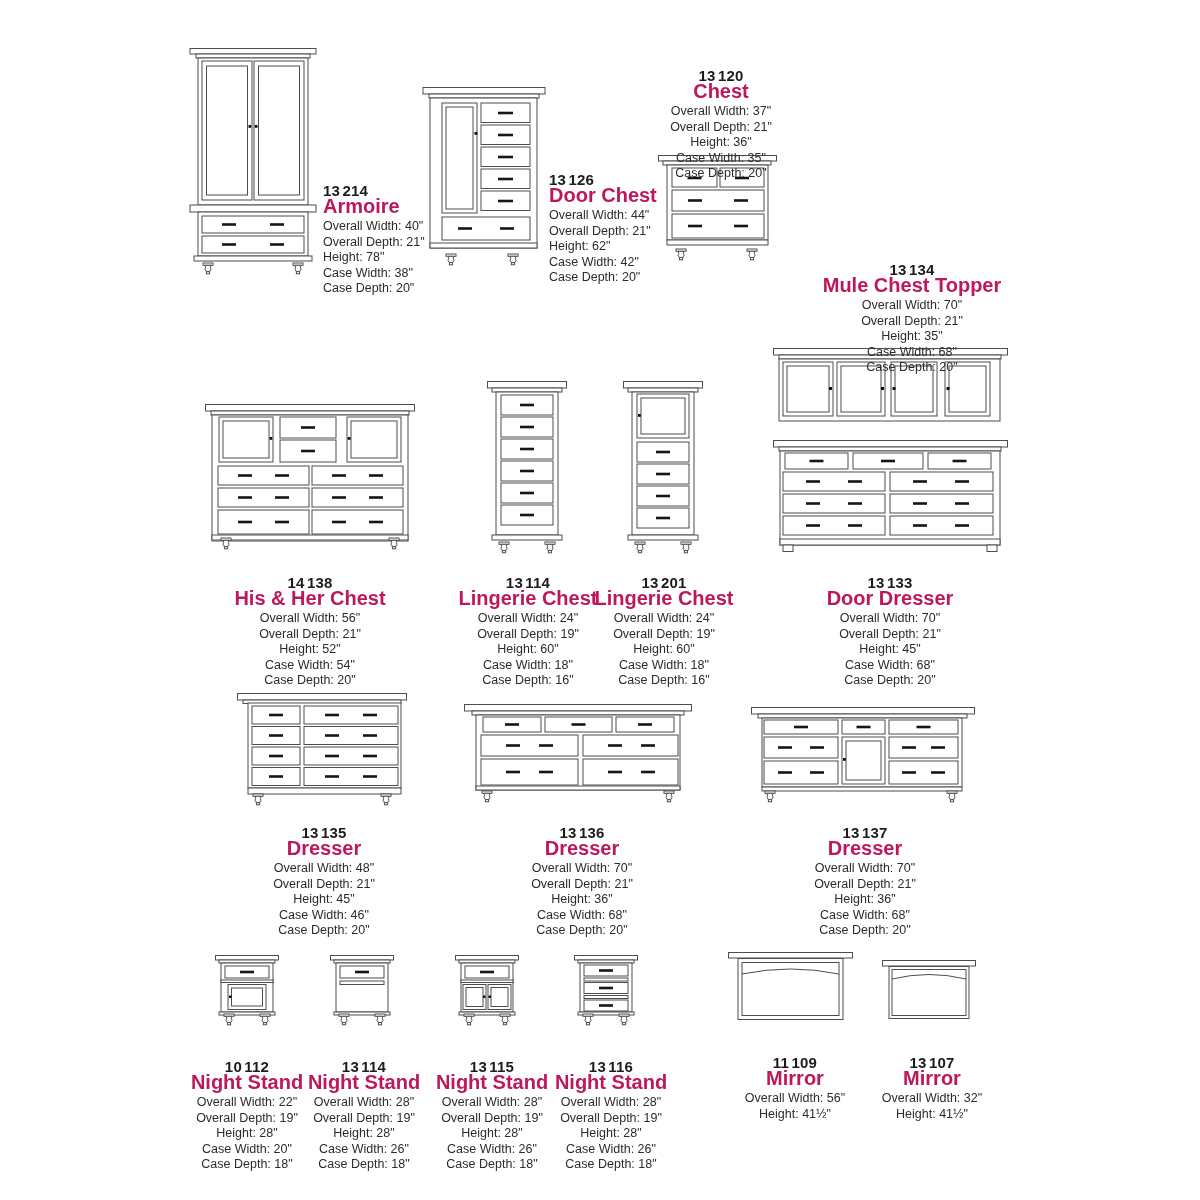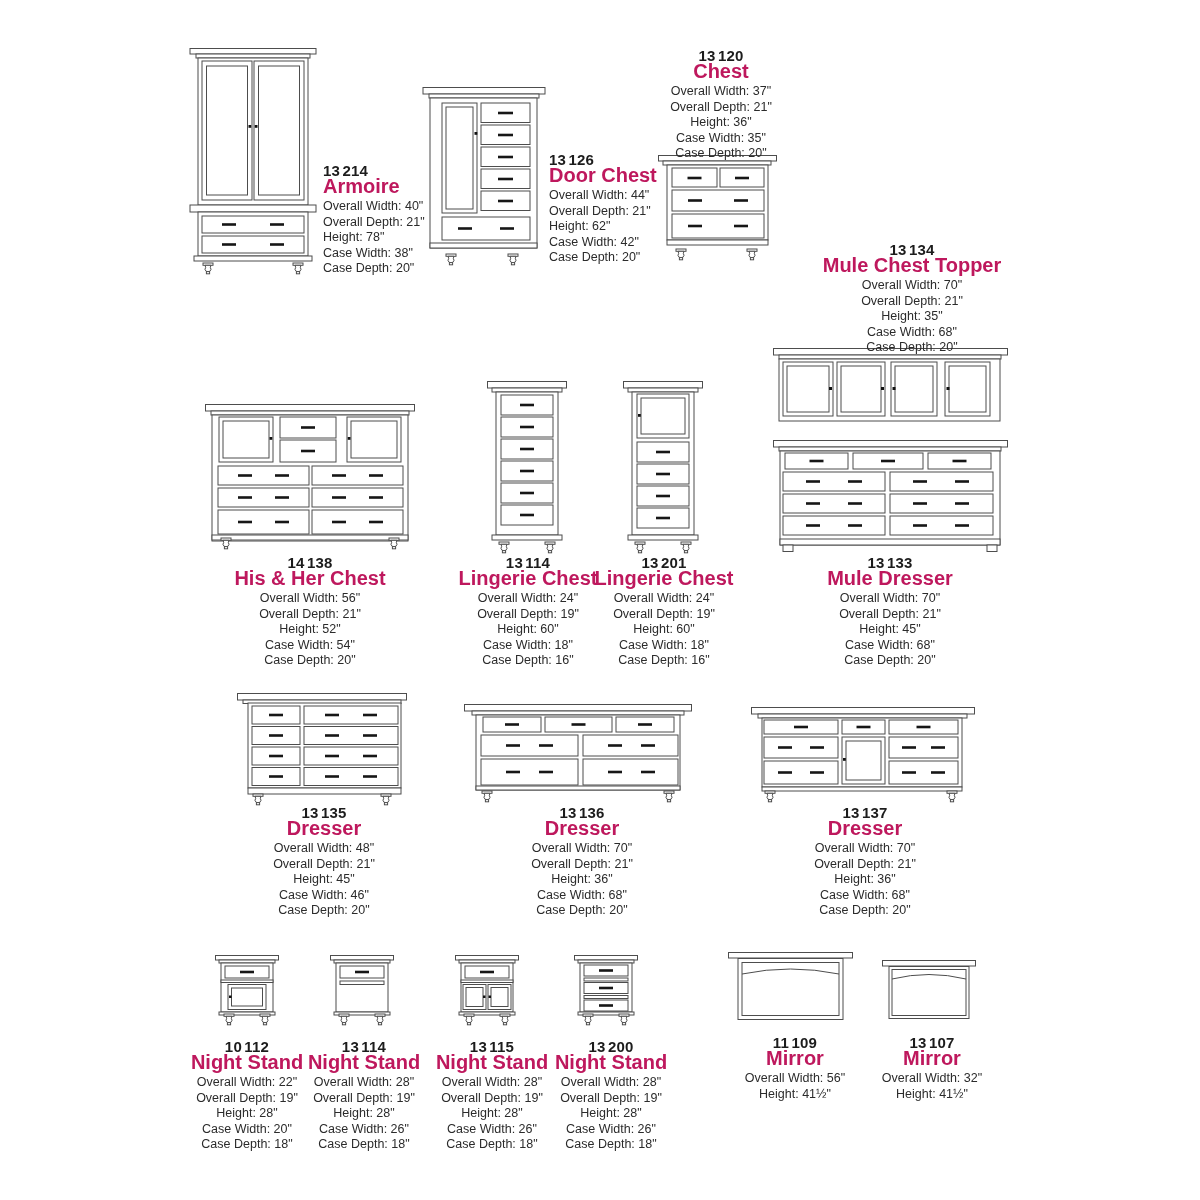--- a/index.html
+++ b/index.html
@@ -1,19 +1,19 @@
 <!DOCTYPE html>
 <html><head>
 <meta charset="utf-8">
 <style>
   html,body{margin:0;padding:0;background:#fff;}
   .sheet{position:relative;width:1200px;height:1200px;background:#ffffff;overflow:hidden;
          font-family:"Liberation Sans",sans-serif;color:#231f20;}
   .draw{position:absolute;}
-  .lbl{position:absolute;text-align:center;}
+  .lbl{position:absolute;text-align:center;margin-top:20px;}
   .lbl.left{text-align:left;}
   .lbl .id{font-weight:bold;font-size:15px;line-height:14px;letter-spacing:.2px;word-spacing:-2px;color:#1c1c1c;}
   .lbl .nm{font-weight:bold;font-size:20px;line-height:17px;margin-bottom:4px;color:#be185d;}
   .lbl .sp{font-size:12.5px;line-height:15.5px;color:#2b2b2b;}
   svg{display:block;overflow:visible;}
 </style>
 </head>
 <body>
 
 <div class="sheet">
@@ -515,21 +515,21 @@
   <div class="nm">Lingerie Chest</div>
   <div class="sp">Overall Width: 24"</div>
   <div class="sp">Overall Depth: 19"</div>
   <div class="sp">Height: 60"</div>
   <div class="sp">Case Width: 18"</div>
   <div class="sp">Case Depth: 16"</div>
 </div>
 
 <div class="lbl" style="left:790px;top:556px;width:200px">
   <div class="id">13 133</div>
-  <div class="nm">Mule Dresser</div>
+  <div class="nm">Door Dresser</div>
   <div class="sp">Overall Width: 70"</div>
   <div class="sp">Overall Depth: 21"</div>
   <div class="sp">Height: 45"</div>
   <div class="sp">Case Width: 68"</div>
   <div class="sp">Case Depth: 20"</div>
 </div>
 
 <div class="lbl" style="left:224px;top:806px;width:200px">
   <div class="id">13 135</div>
   <div class="nm">Dresser</div>
@@ -584,21 +584,21 @@
   <div class="id">13 115</div>
   <div class="nm">Night Stand</div>
   <div class="sp">Overall Width: 28"</div>
   <div class="sp">Overall Depth: 19"</div>
   <div class="sp">Height: 28"</div>
   <div class="sp">Case Width: 26"</div>
   <div class="sp">Case Depth: 18"</div>
 </div>
 
 <div class="lbl" style="left:521px;top:1040px;width:180px">
-  <div class="id">13 200</div>
+  <div class="id">13 116</div>
   <div class="nm">Night Stand</div>
   <div class="sp">Overall Width: 28"</div>
   <div class="sp">Overall Depth: 19"</div>
   <div class="sp">Height: 28"</div>
   <div class="sp">Case Width: 26"</div>
   <div class="sp">Case Depth: 18"</div>
 </div>
 
 <div class="lbl" style="left:705px;top:1036px;width:180px">
   <div class="id">11 109</div>

